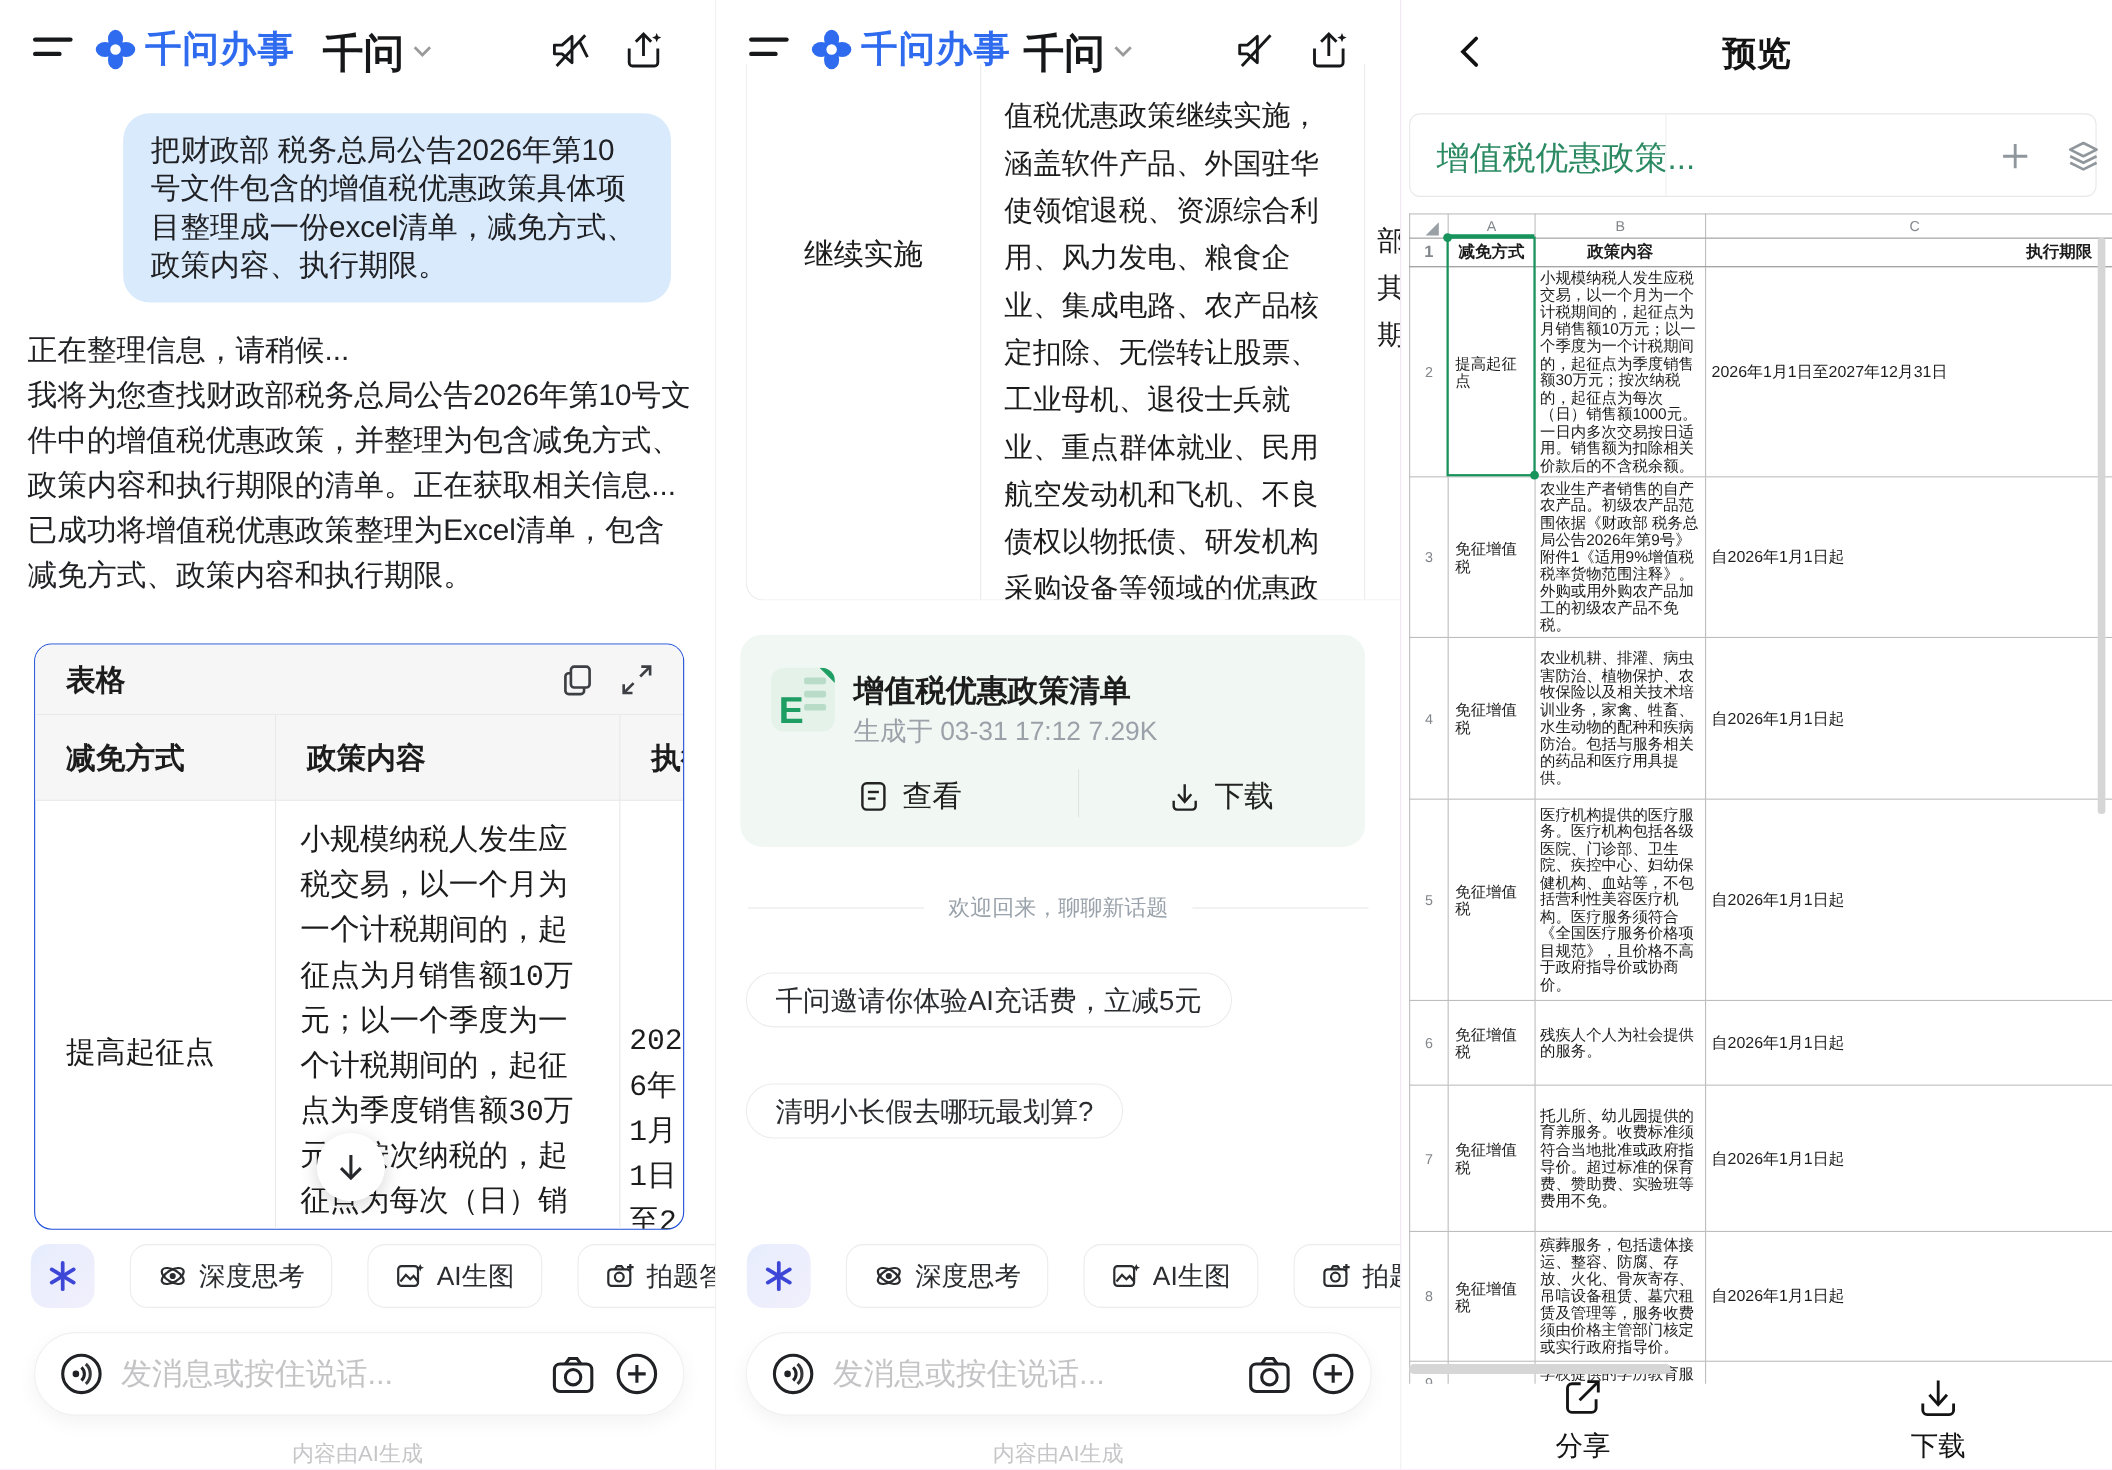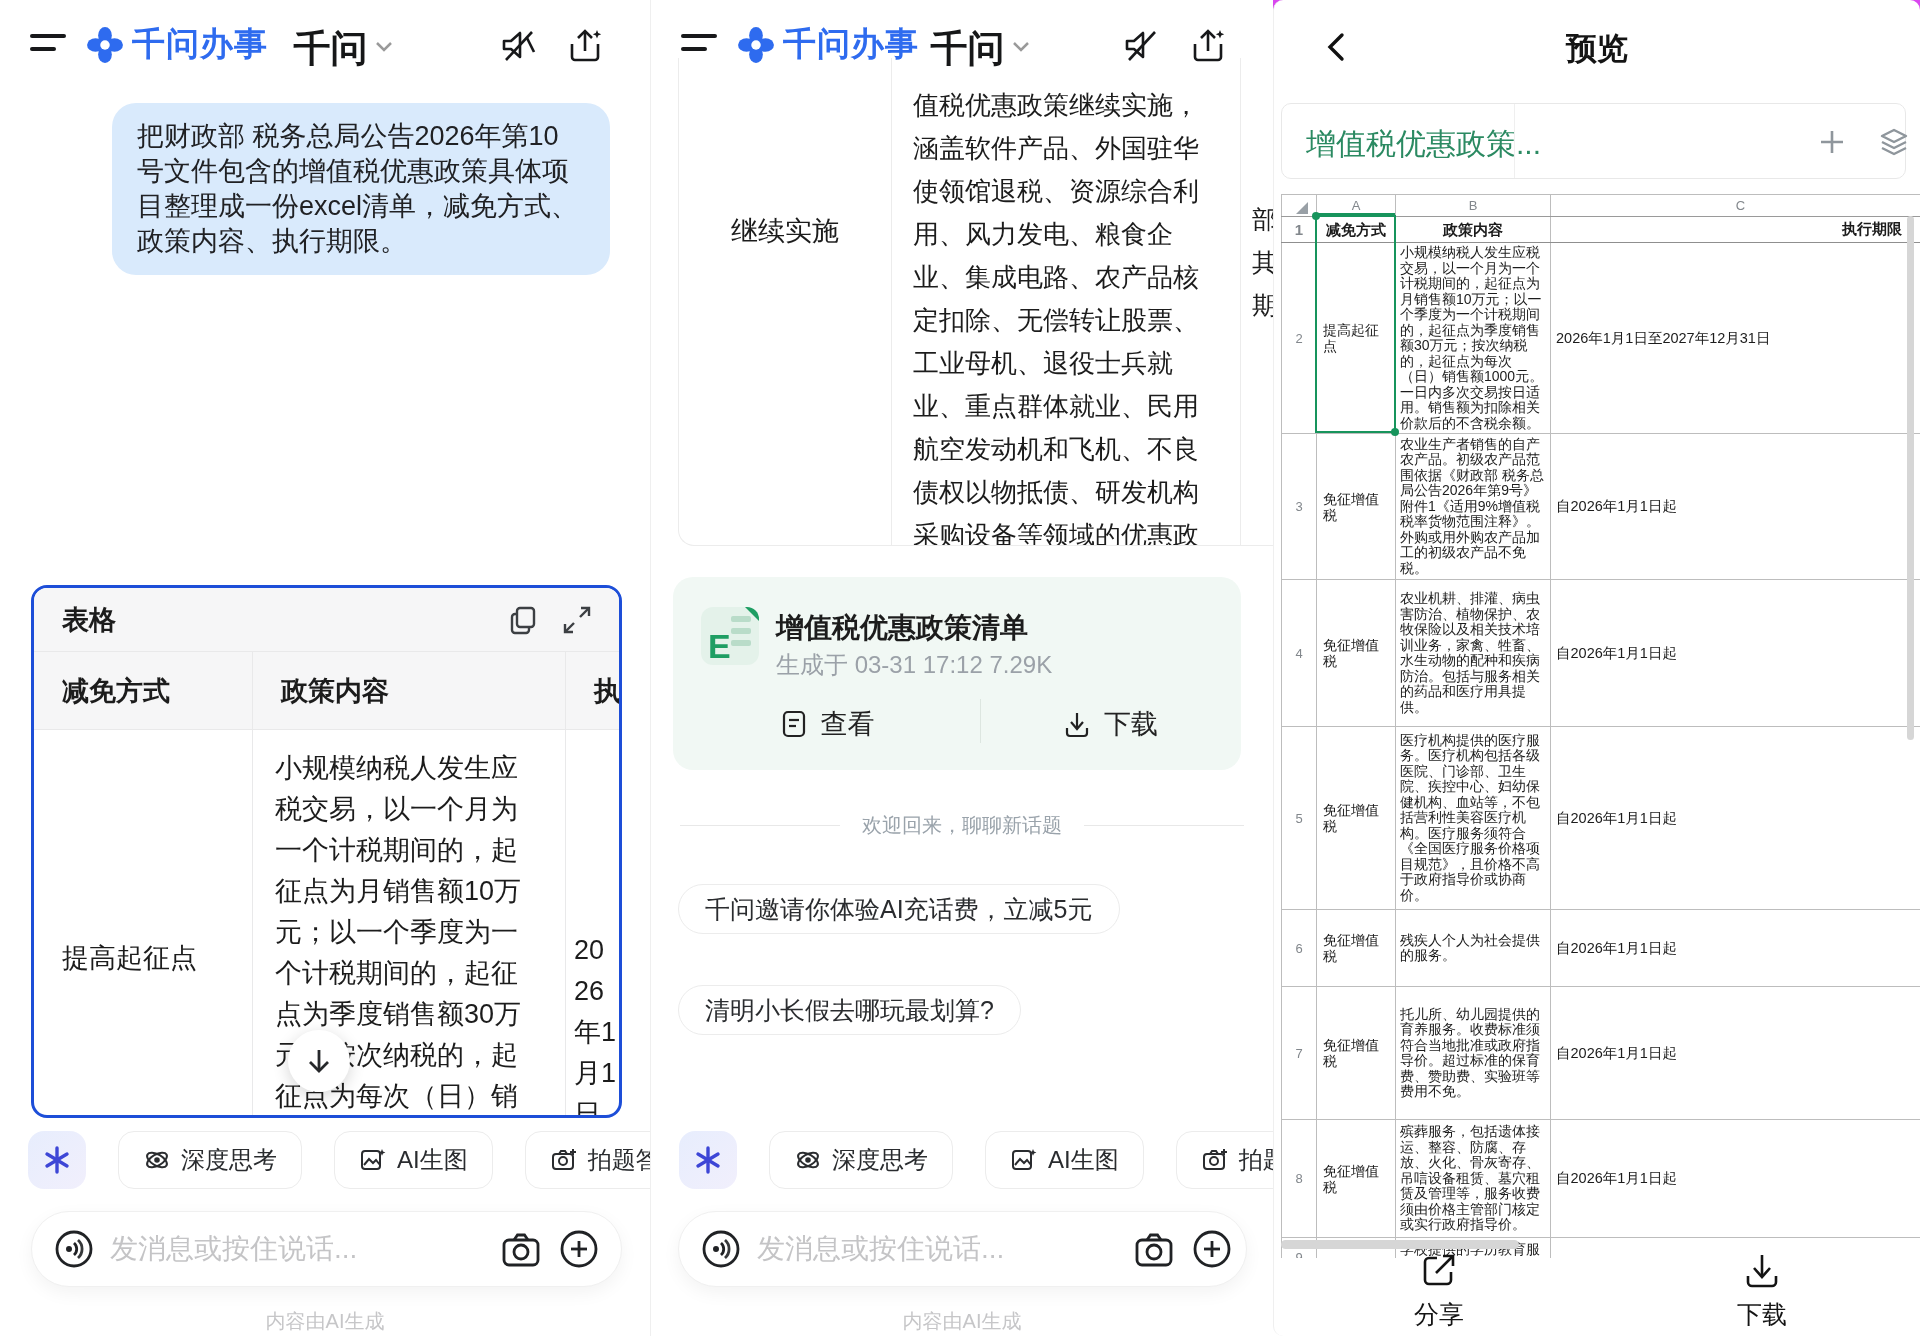--- a/index.html
+++ b/index.html
@@ -1,40 +1,40 @@
 <!DOCTYPE html>
 <html><head>
 <meta charset="utf-8">
 <style>
   * { margin:0; padding:0; box-sizing:border-box; }
   html,body { width:1920px; height:1336px; background:#fff; font-family:"Liberation Sans","DejaVu Sans",sans-serif; color:#1c1c1c; overflow:hidden; }
   .stage { position:relative; width:1920px; height:1170px; background:#d946ef; }
   .panel { position:absolute; top:0; height:1336px; background:#fff; overflow:hidden; }
   #p1 { left:0; width:650px; }
   #p2 { left:650px; width:623px; border-left:1px solid #efefef; }
-  #p3 { left:1273px; width:647px; border-left:1px solid #efefef;border-radius:10px; }
+  #p3 { left:1273px; width:647px; border-left:1px solid #efefef; }
   svg { display:block; }
 
   
   .hambtn { position:absolute; left:30px; top:30px; width:40px; height:30px; }
   .hambtn span { position:absolute; left:0; height:4px; border-radius:3px; background:#17181a; }
   .hambtn .b1 { top:4px; width:36px; }
   .hambtn .b2 { top:17px; width:26px; }
   .brand { position:absolute; left:86px; top:22px; display:flex; align-items:center; gap:8px; }
   .brand-text { color:#2e6bef; font-weight:bold; font-size:33px; letter-spacing:1px; }
   .chat-title { position:absolute; top:24px; left:0; right:0; text-align:center; font-size:37px; font-weight:bold; color:#161718;margin-left:37px; }
   .chat-title .chev { display:inline-block; margin-left:6px; vertical-align:8px; }
   .hicon { position:absolute; top:24px; width:42px; height:42px; color:#17181a; }
   .hicon.mute { right:112px; }
   .hicon.share { right:44px; }
 
   
   .bubble { position:absolute; left:112px; top:103px; width:498px; background:#d9eafc; border-radius:24px; padding:16px 25px; font-size:27px; line-height:35px; color:#202124; }
   .answer { position:absolute; left:25px; top:298px; width:606px; font-size:27px; line-height:41px; color:#202124; }
-  .tcard { position:absolute; left:31px; top:585px; width:591px; height:533px; border:3px solid #1d4ed8; border-radius:16px; overflow:hidden; background:#fff; }
+  .tcard { position:absolute; left:31px; top:585px; width:591px; height:533px; border:1px solid #1d4ed8; border-radius:16px; overflow:hidden; background:#fff;font-family:Liberation Mono, monospace; }
   .tcard-head { height:64px; background:#f6f6f7; border-bottom:1px solid #e9e9ea; display:flex; align-items:center; padding:0 28px; }
   .tcard-head .ttl { font-size:27px; font-weight:bold; }
   .tc-ic { position:absolute; top:16px; width:32px; height:32px; color:#3c3f43; }
   .tc-copy { right:80px; }
   .tc-expand { right:26px; }
   .tgrid-head { height:78px; background:#f6f6f7; border-bottom:1px solid #e9e9ea; display:flex; }
   .tgh-cell { font-size:27px; font-weight:bold; display:flex; align-items:center; padding-left:28px; white-space:nowrap; overflow:hidden; }
   .tg-a { width:219px; border-right:1px solid #e9e9ea; flex:none; }
   .tg-b { width:313px; border-right:1px solid #e9e9ea; flex:none; }
   .tg-c { flex:1; }
@@ -153,20 +153,24 @@
       <svg viewBox="0 0 42 42" fill="none" stroke="#17181a" stroke-width="2.6">
           <path d="M8 20 v13 a3 3 0 0 0 3 3 h20 a3 3 0 0 0 3-3 V20"></path>
           <line x1="21" y1="27" x2="21" y2="8"></line>
           <polyline points="14,14 21,7 28,14"></polyline>
           <path d="M33 6 l1.2 3 3 1.2 -3 1.2 -1.2 3 -1.2-3 -3-1.2 3-1.2 z" fill="#17181a" stroke="none"></path>
         </svg>
     </div>
 
     <div class="bubble">把财政部 税务总局公告2026年第10号文件包含的增值税优惠政策具体项目整理成一份excel清单，减免方式、政策内容、执行期限。</div>
 
+    <div class="answer">
+      <div>正在整理信息，请稍候...</div>
+      <div>我将为您查找财政部税务总局公告2026年第10号文件中的增值税优惠政策，并整理为包含减免方式、政策内容和执行期限的清单。正在获取相关信息...已成功将增值税优惠政策整理为Excel清单，包含减免方式、政策内容和执行期限。</div>
+    </div>
 
     <div class="tcard">
       <div class="tcard-head">
         <span class="ttl">表格</span>
       </div>
       <div class="tc-ic tc-copy">
         <svg viewBox="0 0 32 32" fill="none" stroke="#3c3f43" stroke-width="2.4">
             <rect x="10" y="4" width="17" height="19" rx="3"></rect>
             <path d="M22 23 v3 a3 3 0 0 1 -3 3 H8 a3 3 0 0 1 -3 -3 V13 a3 3 0 0 1 3 -3 h2"></path>
           </svg>

